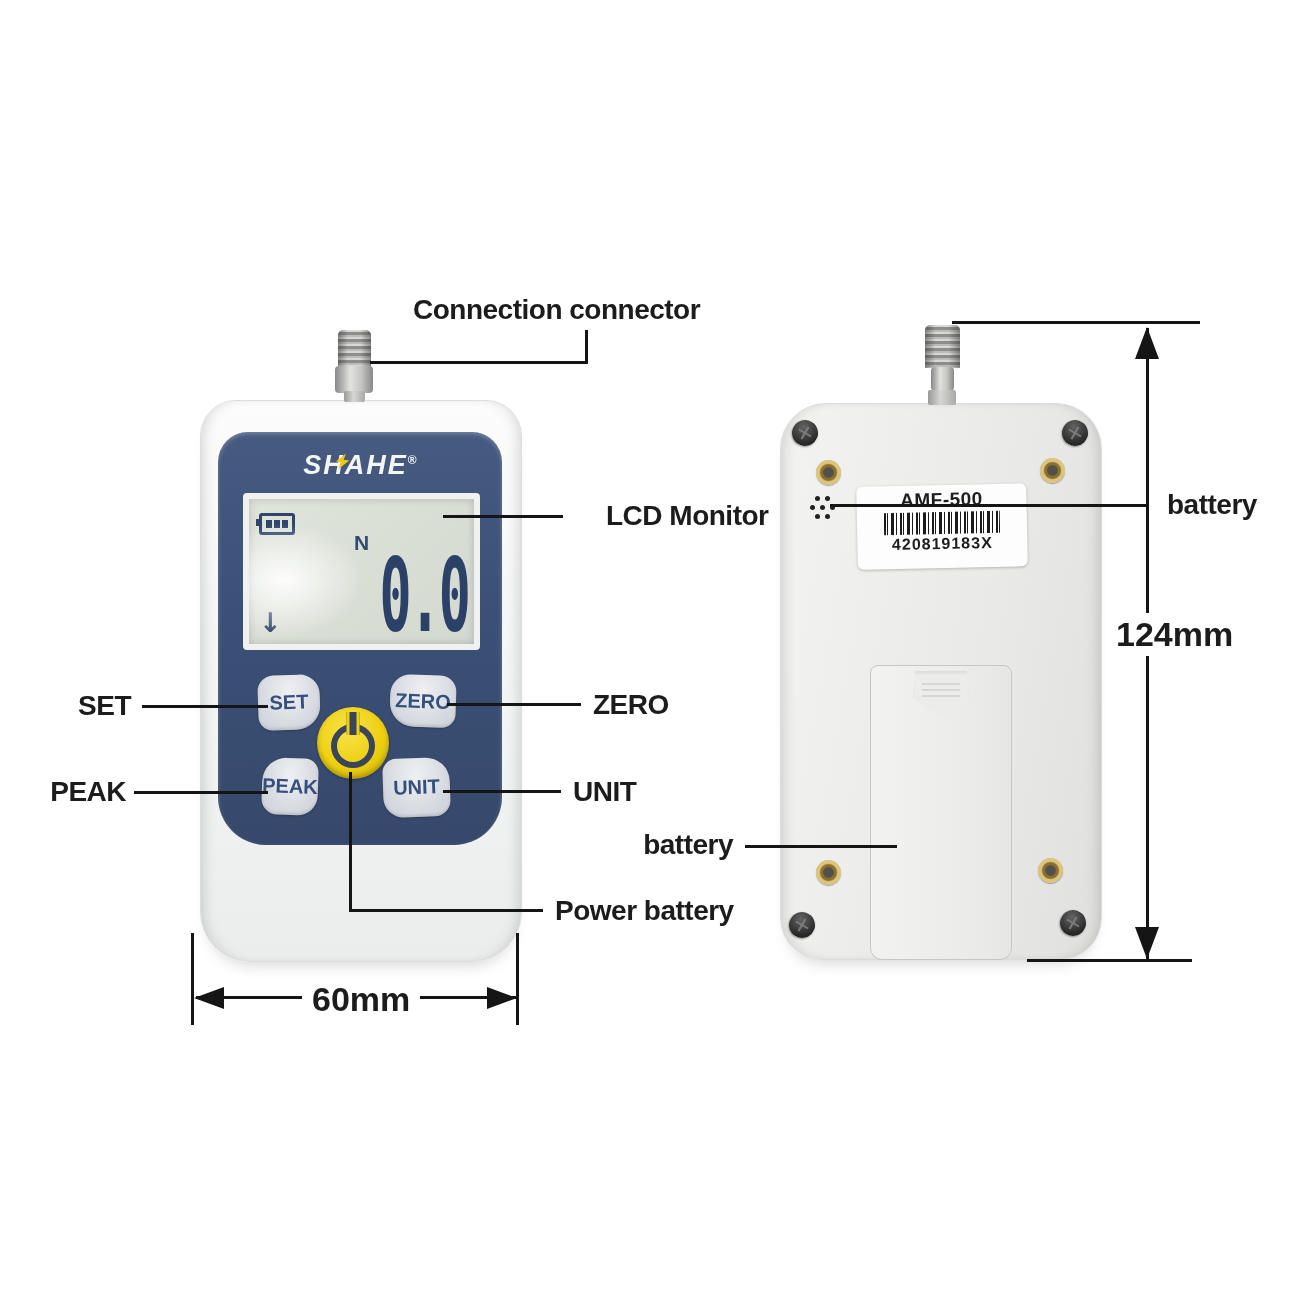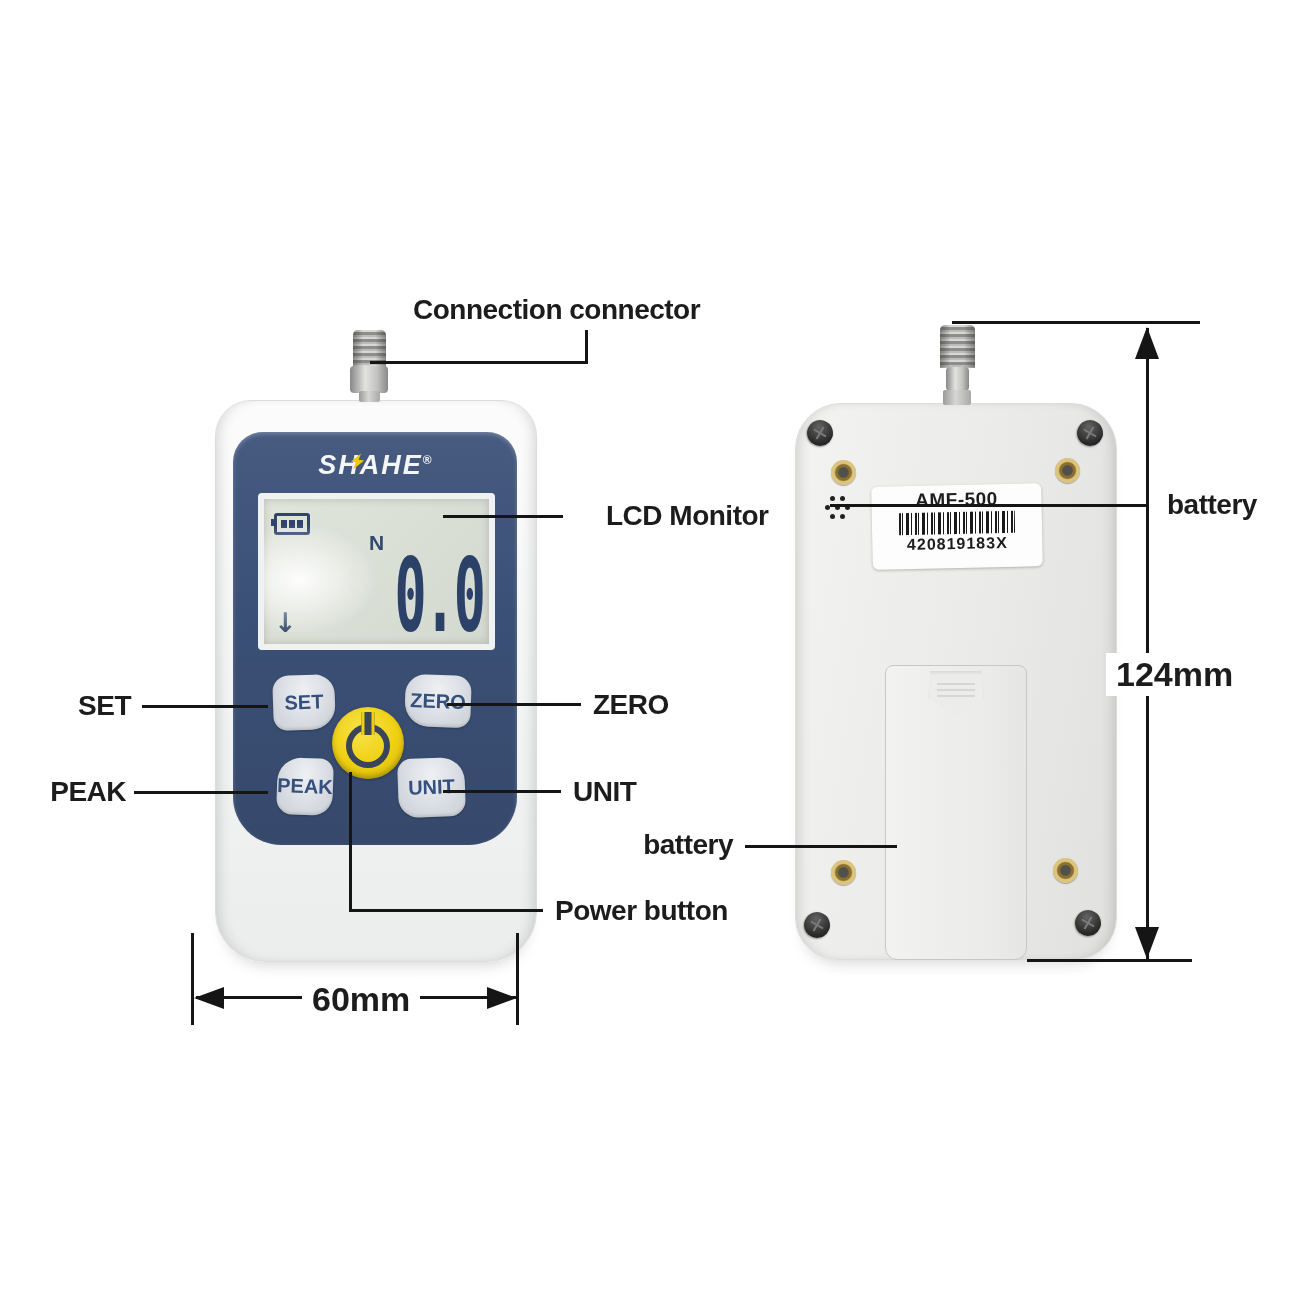--- a/index.html
+++ b/index.html
@@ -14,21 +14,21 @@
   .line{position:absolute;background:#151515;z-index:8;}
   .tri{position:absolute;width:0;height:0;z-index:8;}
   .tri.left {border-top:11px solid transparent;border-bottom:11px solid transparent;border-right:30px solid #151515;}
   .tri.right{border-top:11px solid transparent;border-bottom:11px solid transparent;border-left:30px solid #151515;}
   .tri.up   {border-left:12px solid transparent;border-right:12px solid transparent;border-bottom:32px solid #151515;}
   .tri.down {border-left:12px solid transparent;border-right:12px solid transparent;border-top:32px solid #151515;}
   .dim-text{position:absolute;color:#1c1c1c;font-size:34px;font-weight:bold;background:#fff;
             padding:2px 10px;z-index:10;white-space:nowrap;}
 
   
-  .device{position:absolute;z-index:2;margin-left:15px;}
+  .device{position:absolute;z-index:2;}
   .body{position:absolute;left:0;top:0;width:100%;height:100%;
         border:1px solid #dcdddd;
         box-shadow:inset 10px 0 16px -10px rgba(0,0,0,.20), inset -10px 0 16px -10px rgba(0,0,0,.20),
                    0 12px 16px -10px rgba(0,0,0,.18);}
   .front-body{border-radius:36px 36px 50px 50px;background:linear-gradient(180deg,#fcfcfc,#f3f4f4 55%,#ebecec);}
   .back-body{border-radius:46px 46px 42px 42px;background:linear-gradient(100deg,#f3f3f1,#e9e9e7 60%,#e0e0de);}
 
   .connector{position:absolute;z-index:3;}
   .threads{position:absolute;border-radius:5px 5px 0 0;
      background:linear-gradient(90deg,rgba(40,40,40,.45),rgba(255,255,255,0) 30% 68%,rgba(40,40,40,.45)),
@@ -198,34 +198,34 @@
 
   <div class="lbl ra" style="left:40px;top:776px;width:86px;">PEAK</div>
   <div class="line" style="left:134px;top:791px;width:134px;height:3px;"></div>
 
   <div class="lbl" style="left:573px;top:776px;">UNIT</div>
   <div class="line" style="left:443px;top:790px;width:118px;height:3px;"></div>
 
   <div class="lbl ra" style="left:610px;top:829px;width:123px;">battery</div>
   <div class="line" style="left:745px;top:845px;width:152px;height:3px;"></div>
 
-  <div class="lbl" style="left:555px;top:895px;">Power button</div>
+  <div class="lbl" style="left:555px;top:895px;">Power battery</div>
   <div class="line" style="left:349px;top:772px;width:3px;height:140px;"></div>
   <div class="line" style="left:349px;top:909px;width:194px;height:3px;"></div>
 
   <div class="lbl" style="left:1167px;top:489px;">battery</div>
   <div class="line" style="left:830px;top:504px;width:318px;height:3px;"></div>
 
   <div class="line" style="left:191px;top:933px;width:3px;height:92px;"></div>
   <div class="line" style="left:516px;top:933px;width:3px;height:92px;"></div>
   <div class="line" style="left:196px;top:996px;width:322px;height:3px;"></div>
   <div class="tri left" style="left:194px;top:987px;"></div>
   <div class="tri right" style="left:487px;top:987px;"></div>
   <div class="dim-text" style="left:302px;top:978px;">60mm</div>
 
   <div class="line" style="left:952px;top:321px;width:248px;height:3px;"></div>
   <div class="line" style="left:1027px;top:959px;width:165px;height:3px;"></div>
   <div class="line" style="left:1146px;top:328px;width:3px;height:632px;"></div>
   <div class="tri up" style="left:1135px;top:327px;"></div>
   <div class="tri down" style="left:1135px;top:927px;"></div>
-  <div class="dim-text" style="left:1106px;top:613px;margin-top:40px;">124mm</div>
+  <div class="dim-text" style="left:1106px;top:613px;">124mm</div>
 
 </div>
 
 </body></html>

